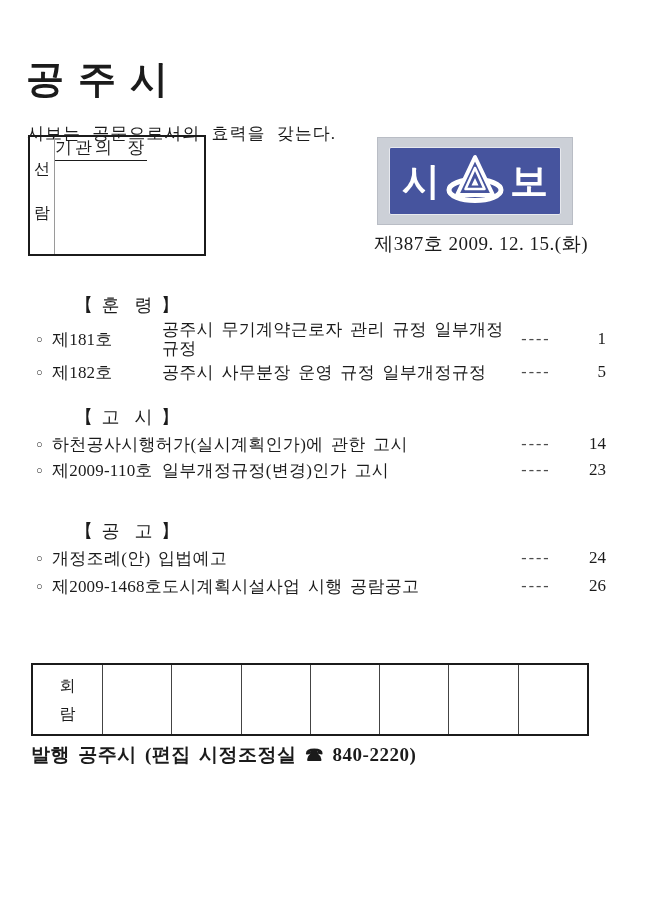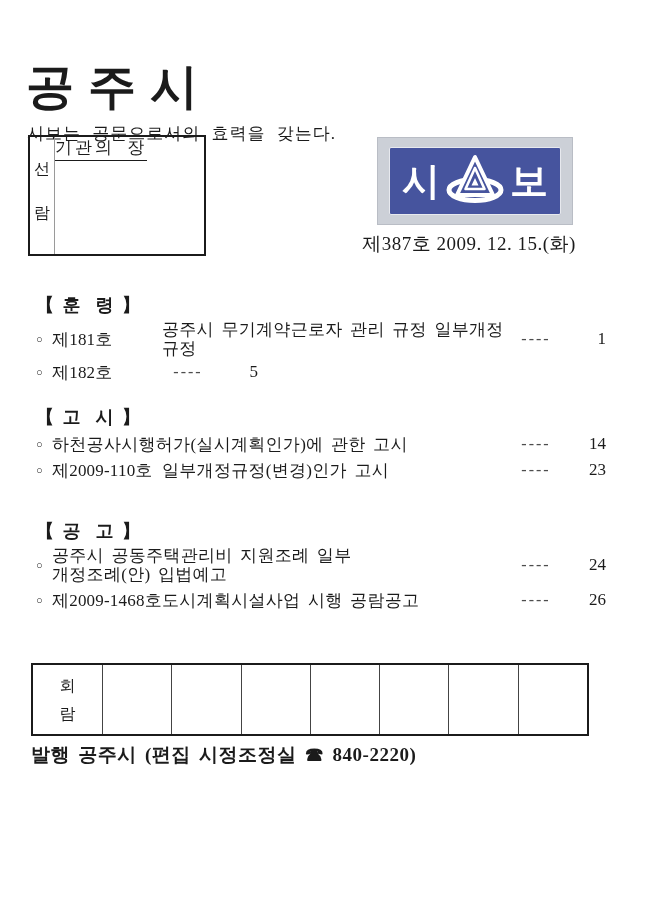--- a/index.html
+++ b/index.html
@@ -4,42 +4,42 @@
 <style>
   html,body{margin:0;padding:0;}
   body{
     width:650px;height:920px;position:relative;background:#ffffff;
     font-family:"Liberation Serif","DejaVu Serif",serif;color:#1b1b1b;
     overflow:hidden;
   }
   .abs{position:absolute;}
 
   
-  .doc-title{left:26px;top:64px;font-size:48px;font-weight:600;letter-spacing:14px;line-height:46px;}
+  .doc-title{left:26px;top:56px;font-size:38px;font-weight:600;letter-spacing:14px;line-height:46px;}
   .doc-subtitle{left:27px;top:122px;font-size:17px;letter-spacing:1px;word-spacing:6px;}
 
   
   .approval-box{left:28px;top:135px;width:174px;height:117px;border:2px solid #1b1b1b;display:flex;}
   .approval-side{width:25px;border-right:1.5px solid #9a9a9a;display:flex;flex-direction:column;align-items:center;box-sizing:border-box;padding-top:24px;gap:28px;}
   .approval-side span{font-size:16px;line-height:16px;}
   .approval-main{flex:1;display:flex;flex-direction:row;}
   .approval-head{height:23px;border-bottom:1.5px solid #1b1b1b;text-align:center;font-size:17px;letter-spacing:3px;word-spacing:5px;line-height:22px;}
   .approval-blank{flex:1;}
 
   
   .logo-frame{left:377px;top:137px;width:196px;height:88px;background:#ccd0d7;border:1px solid #b9bdc5;box-sizing:border-box;display:flex;align-items:center;justify-content:center;}
   .logo-blue{width:170px;height:66px;background:#46549e;border:1px solid #e7e9ee;border-radius:2px;display:flex;align-items:center;justify-content:center;gap:2px;}
   .logo-char{color:#ffffff;font-family:"Liberation Sans","DejaVu Sans",sans-serif;font-size:38px;font-weight:bold;line-height:60px;}
   .logo-emblem{width:66px;height:54px;}
-  .issue-line{top:231px;left:350px;width:238px;text-align:center;font-size:19px;font-weight:500;letter-spacing:0.5px;}
+  .issue-line{top:231px;left:350px;width:238px;text-align:right;font-size:19px;font-weight:500;letter-spacing:0.5px;}
 
   
   .toc-section{left:36px;width:570px;}
   .sec-hun{top:294px;} .sec-go{top:406px;} .sec-gong{top:520px;}
-  .toc-heading{font-size:18px;font-weight:bold;letter-spacing:2px;white-space:pre;line-height:22px;margin-bottom:4px;}
+  .toc-heading{font-size:18px;font-weight:normal;letter-spacing:2px;white-space:pre;line-height:22px;margin-bottom:4px;margin-left:39px;}
   .toc-row{display:flex;align-items:center;min-height:24px;margin-bottom:2px;}
   .toc-bullet{width:16px;font-size:11px;line-height:24px;flex:none;}
   .toc-number{width:110px;font-size:17px;flex:none;letter-spacing:0.2px;}
   .toc-title{flex:1;font-size:17px;letter-spacing:0.3px;word-spacing:3px;line-height:19px;}
   .toc-dashes{width:52px;flex:none;font-size:16px;letter-spacing:2px;color:#4d4d4d;text-align:center;}
   .toc-page{width:44px;flex:none;text-align:right;font-size:17px;}
 
   
   .circ-table{left:31px;top:663px;width:554px;height:69px;border:2px solid #1b1b1b;display:flex;box-sizing:content-box;}
   .circ-label-cell{width:69px;flex:none;border-right:1px solid #444;display:flex;flex-direction:column;align-items:center;justify-content:center;gap:12px;}
@@ -86,20 +86,21 @@
   <div class="toc-row">
     <span class="toc-bullet">○</span>
     <span class="toc-number">제181호</span>
     <span class="toc-title">공주시 무기계약근로자 관리 규정 일부개정규정</span>
     <span class="toc-dashes">----</span>
     <span class="toc-page">1</span>
   </div>
   <div class="toc-row">
     <span class="toc-bullet">○</span>
     <span class="toc-number">제182호</span>
+    <span class="toc-title">공주시 사무분장 운영 규정 일부개정규정</span>
     <span class="toc-dashes">----</span>
     <span class="toc-page">5</span>
   </div>
 </div>
 
 <div class="abs toc-section sec-go">
   <div class="toc-heading">【 고  시 】</div>
   <div class="toc-row">
     <span class="toc-bullet">○</span>
     <span class="toc-title">하천공사시행허가(실시계획인가)에 관한 고시</span>
@@ -113,21 +114,20 @@
     <span class="toc-dashes">----</span>
     <span class="toc-page">23</span>
   </div>
 </div>
 
 <div class="abs toc-section sec-gong">
   <div class="toc-heading">【 공  고 】</div>
   <div class="toc-row">
     <span class="toc-bullet">○</span>
     <span class="toc-title">
-      <span style="display:block;">공주시 공동주택관리비 지원조례 일부</span>
       <span style="display:block;">개정조례(안) 입법예고</span>
     </span>
     <span class="toc-dashes">----</span>
     <span class="toc-page">24</span>
   </div>
   <div class="toc-row" style="margin-top:4px;">
     <span class="toc-bullet">○</span>
     <span class="toc-number">제2009-1468호</span>
     <span class="toc-title">도시계획시설사업 시행 공람공고</span>
     <span class="toc-dashes">----</span>

